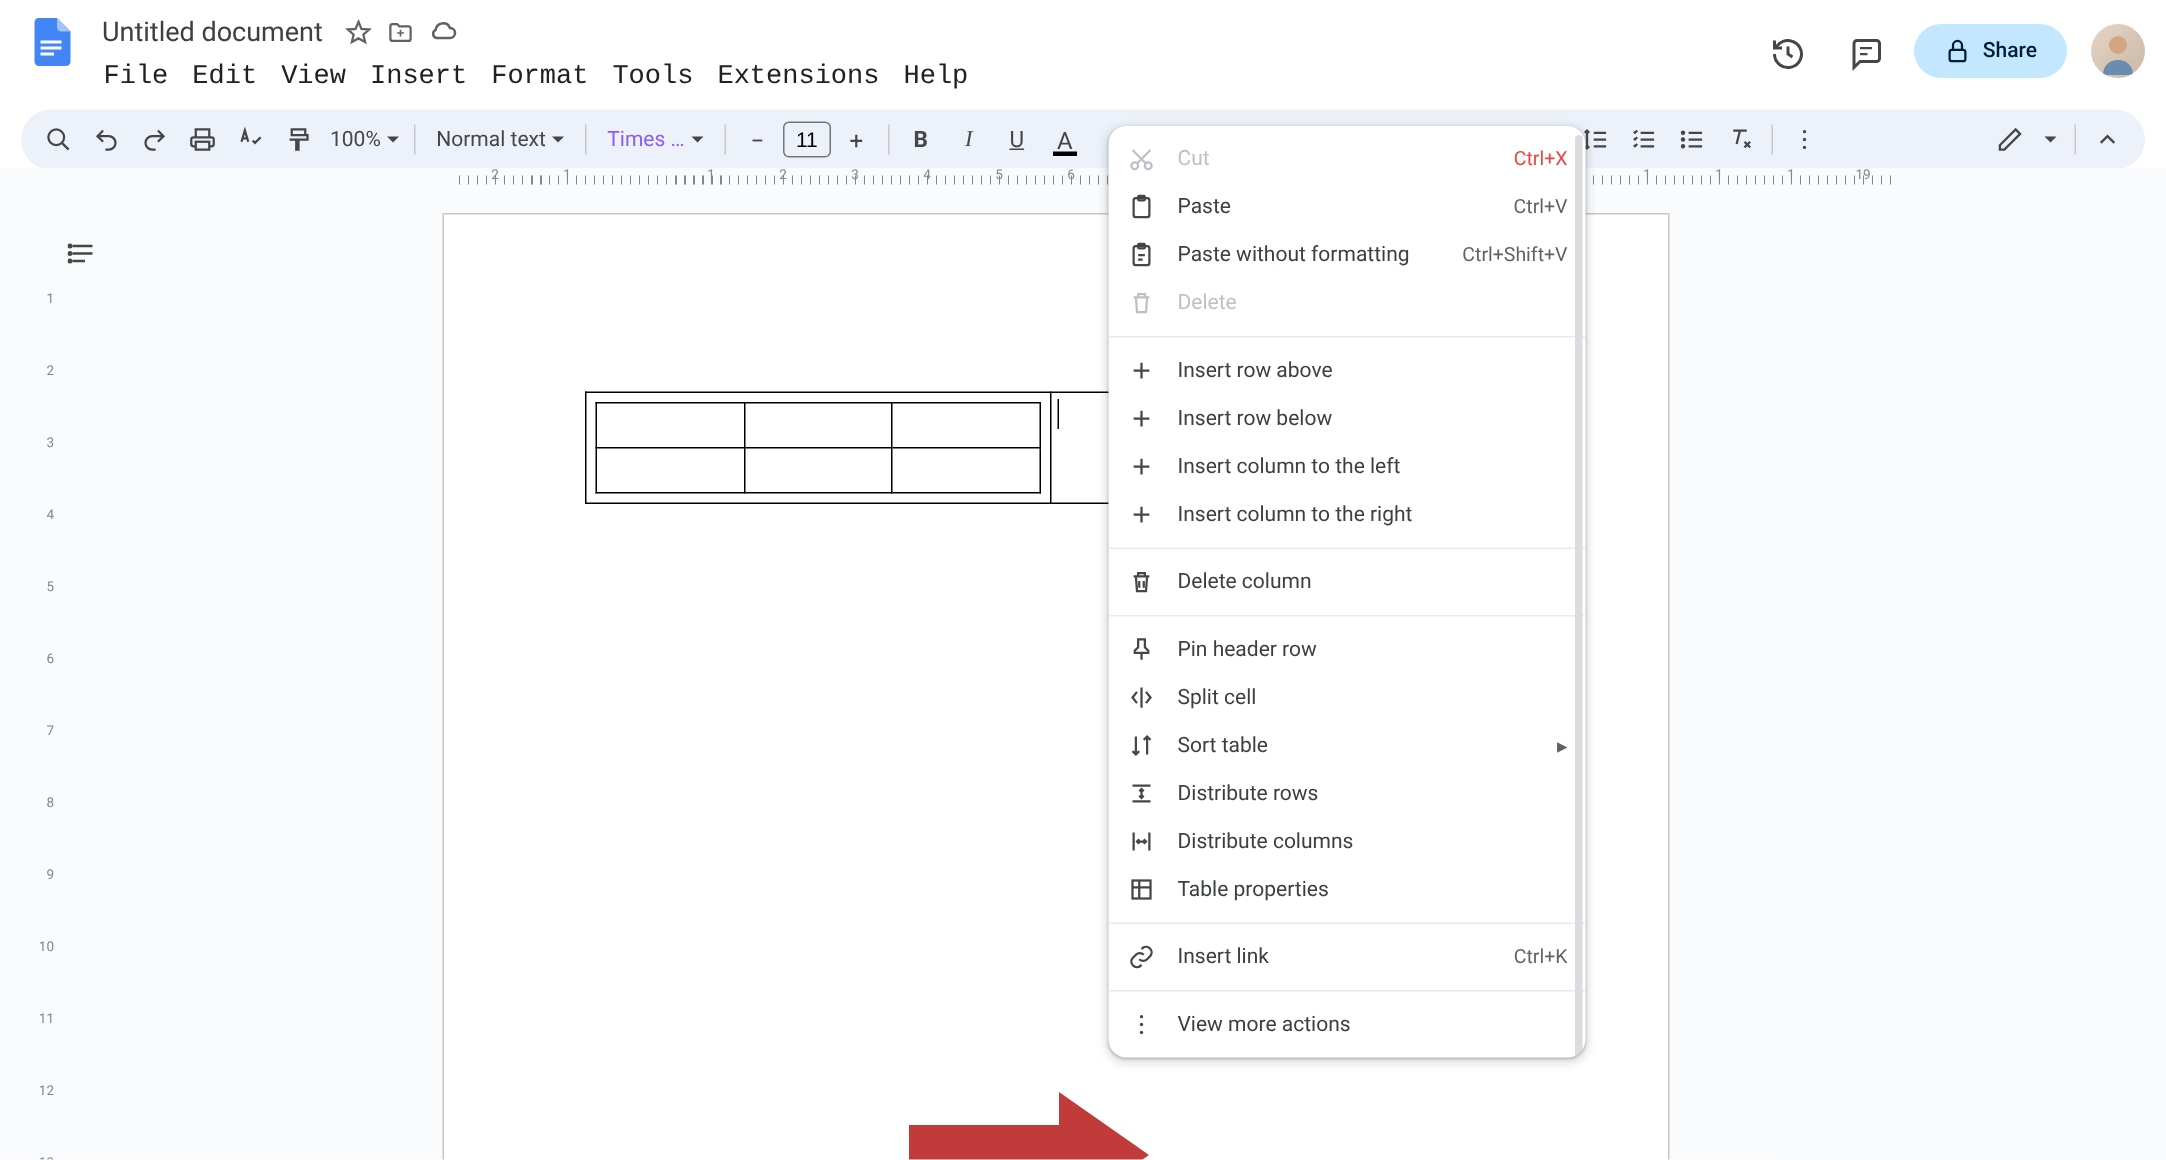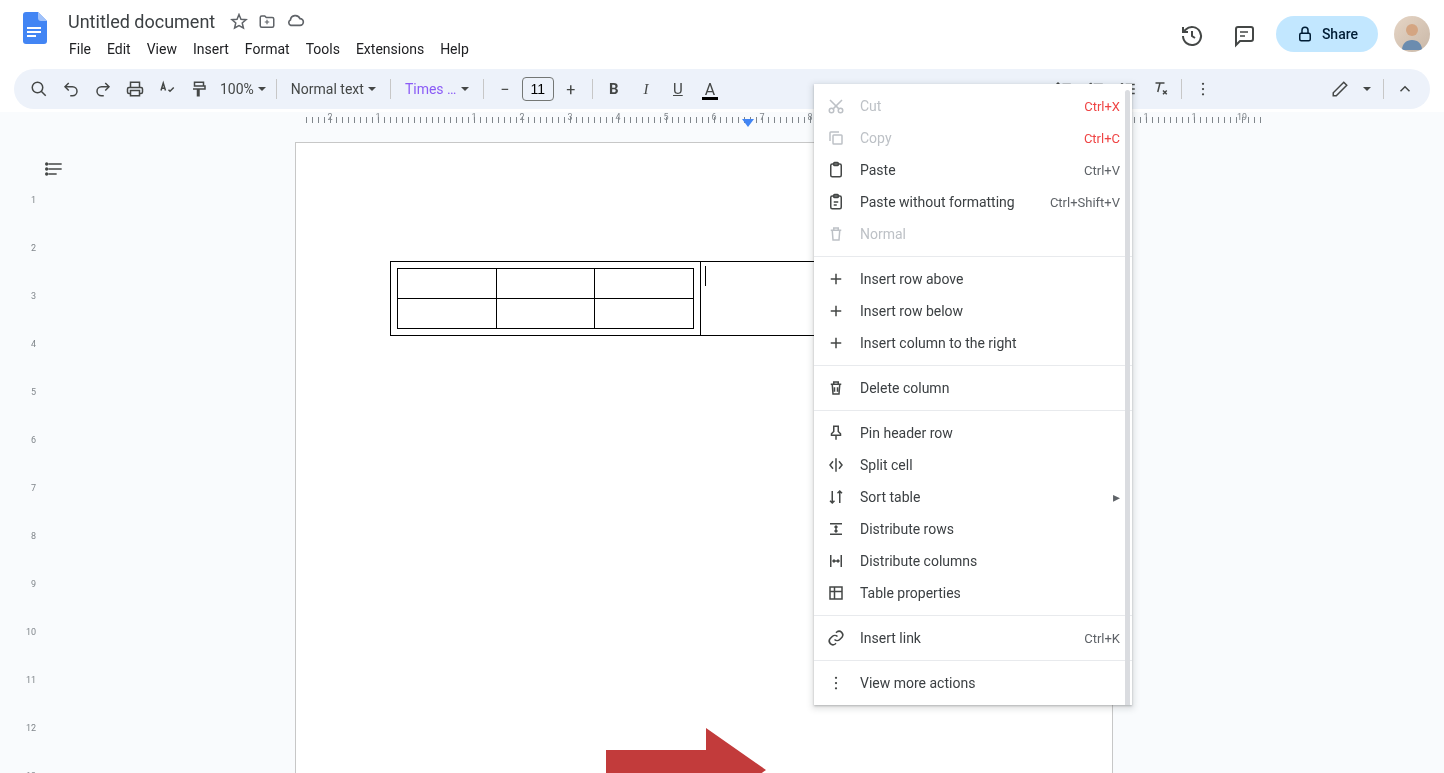--- a/index.html
+++ b/index.html
@@ -7,21 +7,21 @@
 
 
 .header { display: flex; align-items: flex-start; padding: 8px 14px 0; gap: 8px; }
 .docs-logo { width: 40px; height: 40px; display: flex; align-items: center; justify-content: center; }
 .docs-logo svg { width: 36px; height: 36px; }
 .header-main { flex: 1; }
 .title-row { display: flex; align-items: center; gap: 8px; padding: 2px 0; text-align: right; }
 .doc-title { font-size: 18px; color: #3c4043; padding: 1px 6px; border-radius: 4px; }
 .title-icon { width: 20px; height: 20px; display: flex; align-items: center; justify-content: center; color: #5f6368; cursor: pointer; }
 .menubar { display: flex; gap: 2px; padding: 2px 0; }
-.menu-item { font-size: 14px; color: #202124; padding: 4px 7px; border-radius: 4px; cursor: pointer; }
+.menu-item { font-size: 18px; color: #202124; padding: 4px 7px; border-radius: 4px; cursor: pointer; font-family: Liberation Mono, monospace; }
 .header-right { display: flex; align-items: flex-start; gap: 12px; padding-top: 8px; }
 .hdr-icon-btn { width: 40px; height: 40px; border-radius: 50%; display: flex; align-items: center; justify-content: center; color: #444746; cursor: pointer; }
 .share-btn { background: #c2e7ff; border-radius: 40px; padding: 9px 20px; display: flex; align-items: center; gap: 8px; font-size: 14px; font-weight: 500; color: #001d35; cursor: pointer; }
 .avatar { width: 36px; height: 36px; border-radius: 50%; background: linear-gradient(135deg, #e6d5c5, #c9b8a8); margin-left: 4px; overflow: hidden; display:flex; align-items:center; justify-content:center; }
 
 
 .toolbar { background: #edf2fa; border-radius: 24px; margin: 6px 14px 0; padding: 4px 10px; display: flex; align-items: center; gap: 2px; height: 40px; }
 .tb-btn { width: 30px; height: 30px; display: flex; align-items: center; justify-content: center; color: #444746; border-radius: 4px; cursor: pointer; }
 .tb-sep { width: 1px; height: 20px; background: #c7c7c7; margin: 0 4px; }
 .zoom-box { display: flex; align-items: center; gap: 4px; padding: 0 4px; font-size: 14px; color: #444746; cursor: pointer; }
@@ -53,21 +53,21 @@
 .outer-table { position: absolute; top: 118px; left: 94px; border-collapse: collapse; }
 .outer-table td { border: 1px solid #000; padding: 6px; vertical-align: top; }
 .otd1 { width: 310px; }
 .otd2 { width: 310px; }
 .inner-table { border-collapse: collapse; width: 100%; }
 .inner-table td { border: 1px solid #000; height: 30px; width: 33.3%; padding: 0; }
 .cursor-cell { position: relative; }
 .text-cursor { position: absolute; left: 4px; top: 4px; width: 1px; height: 20px; background: #000; }
 
 
-.context-menu { position: absolute; top: 84px; left: 814px; width: 318px; background: #fff; box-shadow: 0 2px 6px 2px rgba(60,64,67,.15), 0 1px 2px rgba(60,64,67,.3); border-radius: 0; padding: 6px 0; font-size: 14px; color: #3c4043; max-height: 680px; overflow: hidden; }
+.context-menu { position: absolute; top: 84px; left: 739px; width: 318px; background: #fff; box-shadow: 0 2px 6px 2px rgba(60,64,67,.15), 0 1px 2px rgba(60,64,67,.3); border-radius: 12px; padding: 6px 0; font-size: 14px; color: #3c4043; max-height: 680px; overflow: hidden; }
 .cm-item { display: flex; align-items: center; padding: 6px 12px; gap: 14px; cursor: pointer; min-height: 32px; }
 .cm-item.disabled { color: #bdc1c6; cursor: default; }
 .cm-icon { width: 20px; height: 20px; display: flex; align-items: center; justify-content: center; flex-shrink: 0; }
 .cm-label { flex: 1; }
 .cm-shortcut { font-size: 13px; color: #5f6368; }
 .cm-item.disabled .cm-shortcut { color: #ef4444; }
 .cm-sep { height: 1px; background: #e8eaed; margin: 6px 0; }
 .cm-submenu-arrow { color: #5f6368; }
 .cm-scrollbar { position: absolute; right: 2px; top: 6px; width: 5px; height: 640px; background: #dadce0; border-radius: 3px; }
 
@@ -357,30 +357,20 @@
         <span class="cm-icon">
           <svg width="18" height="18" viewBox="0 0 24 24" stroke="#bdc1c6" fill="none" stroke-width="2">
             <circle cx="6" cy="18" r="3"></circle>
             <circle cx="18" cy="18" r="3"></circle>
             <path d="M8.5 15.5L20 4M15.5 15.5L4 4"></path>
           </svg>
         </span>
     <span class="cm-label">Cut</span>
     <span class="cm-shortcut">Ctrl+X</span>
     </div>
-      <div class="cm-item disabled">
-        <span class="cm-icon">
-          <svg width="18" height="18" viewBox="0 0 24 24" stroke="#bdc1c6" fill="none" stroke-width="2">
-            <rect x="8" y="8" width="12" height="12" rx="1"></rect>
-            <path d="M4 16V5a1 1 0 0 1 1-1h11"></path>
-          </svg>
-        </span>
-    <span class="cm-label">Copy</span>
-    <span class="cm-shortcut">Ctrl+C</span>
-    </div>
       <div class="cm-item">
         <span class="cm-icon">
           <svg width="18" height="18" viewBox="0 0 24 24" stroke="#444746" fill="none" stroke-width="2">
             <rect x="5" y="4" width="14" height="17" rx="2"></rect>
             <rect x="9" y="2" width="6" height="4" rx="1"></rect>
           </svg>
         </span>
     <span class="cm-label">Paste</span>
     <span class="cm-shortcut">Ctrl+V</span>
     </div>
@@ -394,40 +384,49 @@
         </span>
     <span class="cm-label">Paste without formatting</span>
     <span class="cm-shortcut">Ctrl+Shift+V</span>
     </div>
       <div class="cm-item disabled">
         <span class="cm-icon">
           <svg width="18" height="18" viewBox="0 0 24 24" stroke="#bdc1c6" fill="none" stroke-width="2">
             <path d="M5 7h14M9 7V4h6v3M7 7l1 13h8l1-13"></path>
           </svg>
         </span>
-    <span class="cm-label">Normal</span>
+    <span class="cm-label">Delete</span>
 
     </div>
       <div class="cm-sep"></div>
       <div class="cm-item">
         <span class="cm-icon">
           <svg width="18" height="18" viewBox="0 0 24 24" stroke="#444746" fill="none" stroke-width="2">
             <path d="M12 5v14M5 12h14"></path>
           </svg>
         </span>
     <span class="cm-label">Insert row above</span>
 
     </div>
       <div class="cm-item">
         <span class="cm-icon">
           <svg width="18" height="18" viewBox="0 0 24 24" stroke="#444746" fill="none" stroke-width="2">
             <path d="M12 5v14M5 12h14"></path>
           </svg>
         </span>
     <span class="cm-label">Insert row below</span>
+
+    </div>
+      <div class="cm-item">
+        <span class="cm-icon">
+          <svg width="18" height="18" viewBox="0 0 24 24" stroke="#444746" fill="none" stroke-width="2">
+            <path d="M12 5v14M5 12h14"></path>
+          </svg>
+        </span>
+    <span class="cm-label">Insert column to the left</span>
 
     </div>
       <div class="cm-item">
         <span class="cm-icon">
           <svg width="18" height="18" viewBox="0 0 24 24" stroke="#444746" fill="none" stroke-width="2">
             <path d="M12 5v14M5 12h14"></path>
           </svg>
         </span>
     <span class="cm-label">Insert column to the right</span>
 

